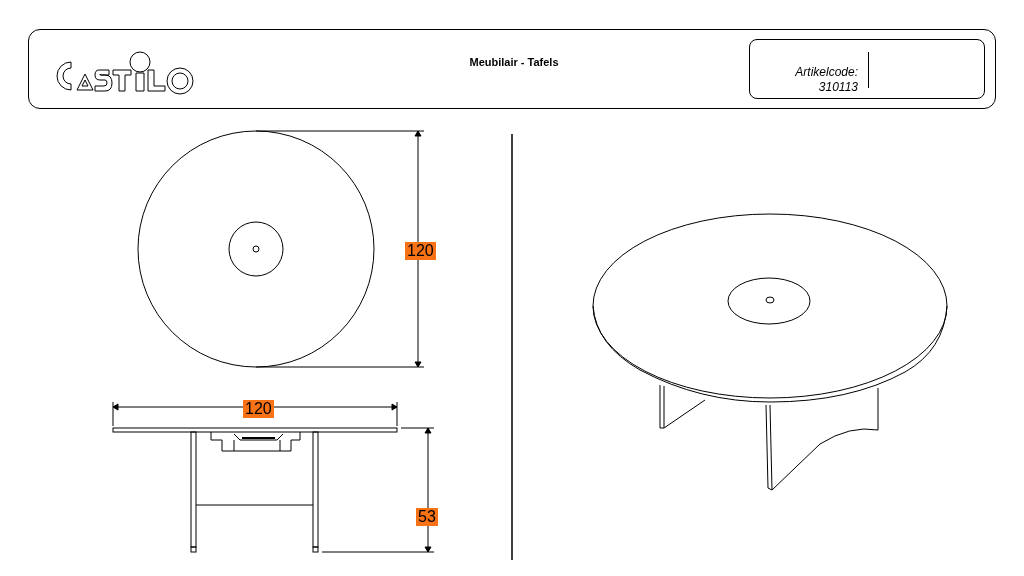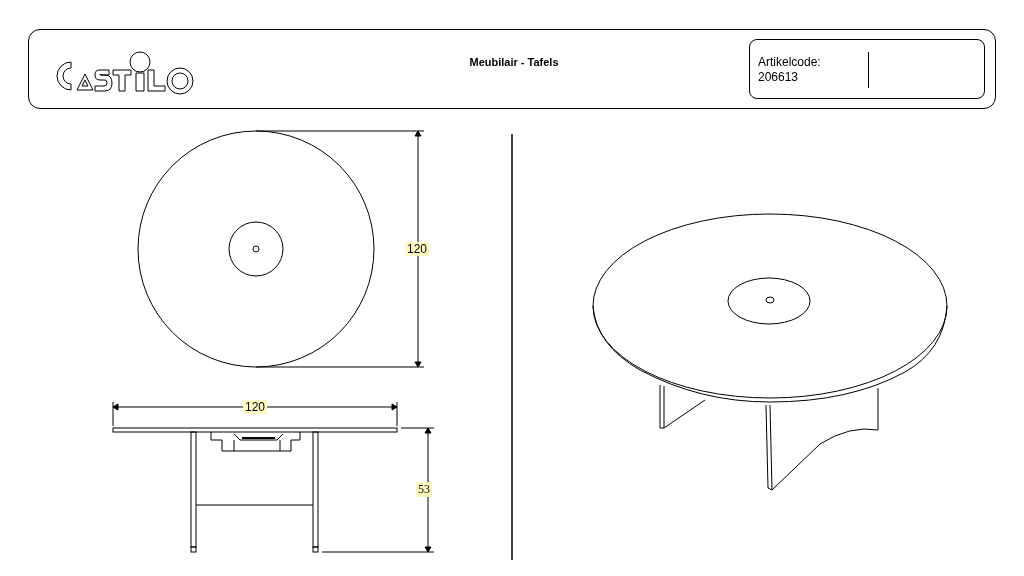--- a/index.html
+++ b/index.html
@@ -1,26 +1,26 @@
 <!DOCTYPE html>
 <html><head>
 <meta charset="utf-8">
 <style>
   html, body { margin:0; padding:0; background:#ffffff; }
   body { width:1024px; height:576px; position:relative; overflow:hidden; font-family:"Liberation Sans", sans-serif; color:#000; }
   .header { position:absolute; left:28px; top:29px; width:968px; height:80px; border:1px solid #000000; border-radius:12px; box-sizing:border-box; }
   .logo { position:absolute; left:18px; top:18px; }
   .title-block { position:absolute; left:385px; top:25px; width:200px; text-align:center; font-weight:bold; font-size:11px; line-height:15px; }
   .info-box { position:absolute; left:720px; top:9px; width:236px; height:60px; border:1px solid #000; border-radius:8px; box-sizing:border-box; }
-  .info-col { position:absolute; top:15px; text-align:left; font-size:12px; line-height:15px; }
+  .info-col { position:absolute; top:25px; text-align:right; font-size:12px; line-height:15px;font-style:italic; }
   .info-col.code { left:8px; width:100px; }
   .info-col.units { left:126px; width:100px; }
   .info-divider { position:absolute; left:118px; top:12px; width:1px; height:36px; background:#000; }
   svg.drawing { position:absolute; left:0; top:0; }
-  .dim-label { position:absolute; font-size:12px; background:#fef9c3; padding:0 2px; }
+  .dim-label { position:absolute; font-size:16px; background:#f97316; padding:0 2px; }
 </style>
 </head>
 <body>
 
 <div class="header">
   <svg class="logo" width="152" height="50" viewBox="0 0 152 50">
     <g fill="none" stroke="#000" stroke-width="1">
 
       <path d="M24 14 A14 14 0 1 0 24 42 L24 36 A8 8 0 1 1 24 20 Z"></path>
 
@@ -40,21 +40,21 @@
     </g>
   </svg>
 
   <div class="title-block">
     <div>Meubilair - Tafels</div>
   </div>
 
   <div class="info-box">
     <div class="info-col code">
       <div>Artikelcode:</div>
-      <div>206613</div>
+      <div>310113</div>
     </div>
     <div class="info-divider"></div>
   </div>
 </div>
 
 <svg class="drawing" width="1024" height="576" viewBox="0 0 1024 576">
   <g fill="none" stroke="#000" stroke-width="1">
 
     <g>
       <circle cx="256" cy="249" r="118"></circle>
@@ -111,13 +111,13 @@
       <path d="M593 306 Q596 345 640 370 Q700 402 770 402 Q850 402 905 372 Q944 350 947 306"></path>
 
       <ellipse cx="769" cy="301" rx="41" ry="23"></ellipse>
       <ellipse cx="770" cy="300" rx="4" ry="3"></ellipse>
     </g>
   </g>
 </svg>
 
 <div class="dim-label" style="left:405px; top:242px;">120</div>
 <div class="dim-label" style="left:243px; top:400px;">120</div>
-<div class="dim-label" style="left:416px; top:482px;font-family:Liberation Serif, serif;">53</div>
+<div class="dim-label" style="left:416px; top:508px;">53</div>
 
 </body></html>

